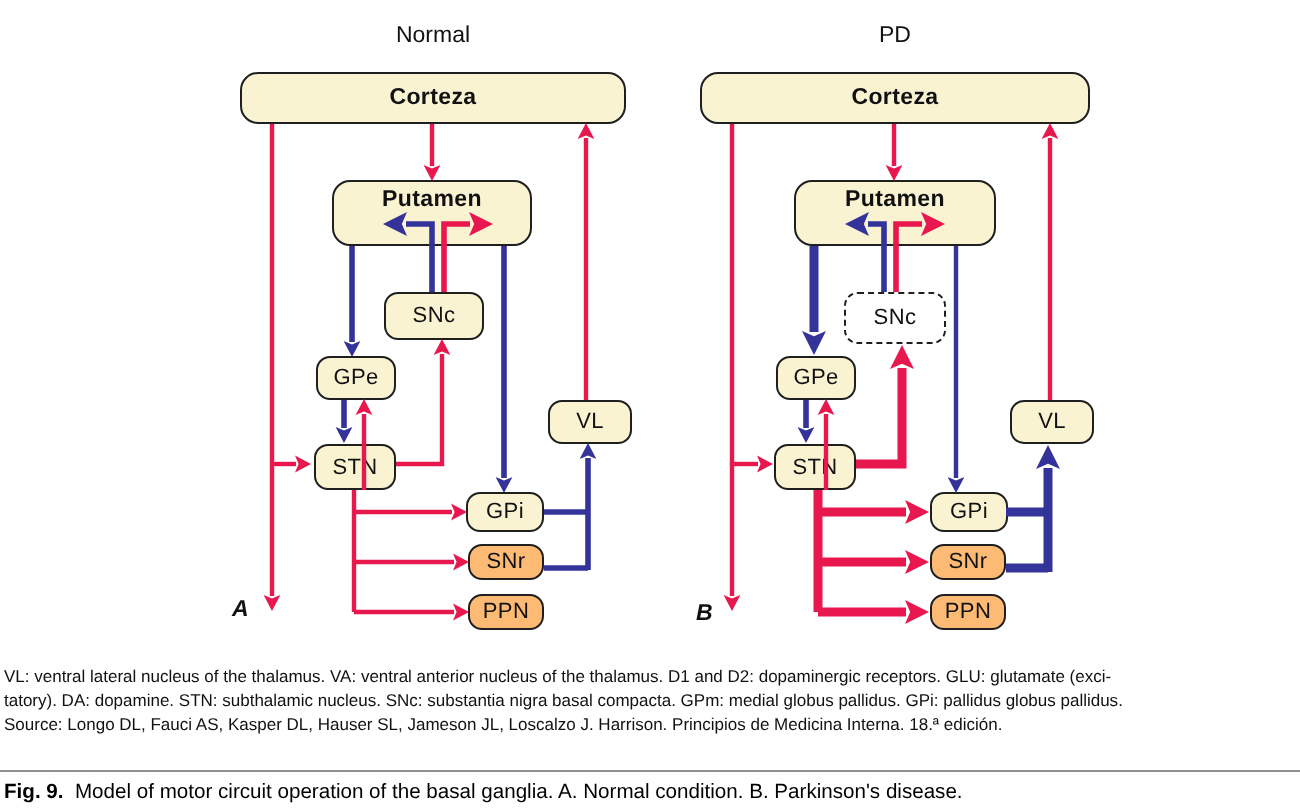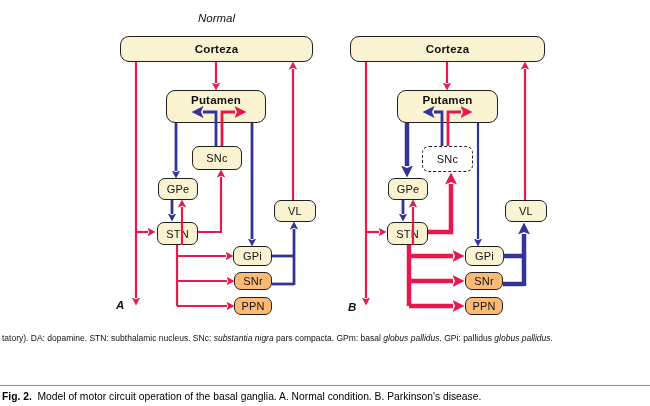--- a/index.html
+++ b/index.html
@@ -6,38 +6,39 @@
   #fig{position:relative;width:650px;height:406px;background:#fff;overflow:hidden;
        font-family:"Liberation Sans",sans-serif;}
   #wires{position:absolute;left:0;top:0;z-index:5;pointer-events:none;}
   .node{position:absolute;z-index:2;box-sizing:border-box;border:1.7px solid var(--node-border);
         background:var(--node-fill);border-radius:7px;display:flex;align-items:center;justify-content:center;
         font-size:11px;color:#111;letter-spacing:.2px;}
   .node.big{border-radius:9px;font-size:11.5px;font-weight:bold;}
   .node.white{background:#fdba74;}
   .node.degen{border-style:dashed;background:#fff;}
   .node.putamen{align-items:flex-start;padding-top:3px;}
-  .ptitle{position:absolute;top:12px;z-index:2;text-align:center;font-size:11.5px;color:#111;font-style:italic;}
+  .ptitle{position:absolute;top:12px;z-index:2;text-align:center;font-size:11.5px;color:#111;}
   .corner{position:absolute;z-index:2;font-size:11.5px;font-weight:700;font-style:italic;color:#111;}
   .ex{stroke:var(--excitatory);fill:none;}
   .in{stroke:var(--inhibitory);fill:none;}
   .w2{stroke-width:2.2px;} .w3{stroke-width:2.8px;} .w45{stroke-width:4.5px;}
   #legend{position:absolute;left:2px;top:333px;z-index:2;font-size:8.5px;line-height:11.9px;
           color:#111;white-space:nowrap;width:648px;overflow:hidden;}
-  #legend .it{font-style:italic;}
+  #legend .it{}
   #rule{position:absolute;left:0;top:385px;width:650px;height:1px;background:#8f8f8f;z-index:2;}
   #figcap{position:absolute;left:2px;top:391px;z-index:2;font-size:10.3px;color:#000;white-space:nowrap;}
   #figcap .b{font-weight:700;}
 </style>
 </head>
 <body>
 
 <div id="fig">
 
   <div class="ptitle" style="left:120px;width:193px">Normal</div>
+  <div class="ptitle" style="left:350px;width:195px">PD</div>
 
   <div class="node big" style="left:120px;top:36px;width:193px;height:26px">
       <span>Corteza</span>
     </div>
   <div class="node big putamen" style="left:166px;top:90px;width:100px;height:33px">
       <span>Putamen</span>
     </div>
   <div class="node" style="left:192px;top:146px;width:50px;height:24px">
       <span>SNc</span>
     </div>
@@ -139,20 +140,22 @@
     <path class="ex w45" d="M409,256 H453" marker-end="url(#mr-l)"></path>
     <path class="ex w45" d="M409,281 H453" marker-end="url(#mr-l)"></path>
     <path class="ex w45" d="M409,306 H453" marker-end="url(#mr-l)"></path>
     <path class="in w45" d="M503,256 H524"></path>
     <path class="in w45" d="M503,284 H524"></path>
     <path class="in w45" d="M524,286 V234" marker-end="url(#mb-l)"></path>
     <path class="ex w2" d="M525,200 V69" marker-end="url(#mr-s)"></path>
   </svg>
 
   <div id="legend">
-    <div><span>tatory). DA: dopamine. STN: subthalamic nucleus. SNc: </span><span class="it">substantia nigra</span><span> pars compacta. GPm: basal </span><span class="it">globus pallidus</span><span>. GPi: pallidus </span><span class="it">globus pallidus</span><span>.</span></div>
+    <div>VL: ventral lateral nucleus of the thalamus. VA: ventral anterior nucleus of the thalamus. D1 and D2: dopaminergic receptors. GLU: glutamate (exci-</div>
+    <div><span>tatory). DA: dopamine. STN: subthalamic nucleus. SNc: </span><span class="it">substantia nigra</span><span> basal compacta. GPm: medial </span><span class="it">globus pallidus</span><span>. GPi: pallidus </span><span class="it">globus pallidus</span><span>.</span></div>
+    <div>Source: Longo DL, Fauci AS, Kasper DL, Hauser SL, Jameson JL, Loscalzo J. Harrison. Principios de Medicina Interna. 18.ª edición.</div>
   </div>
 
   <div id="rule"></div>
 
-  <div id="figcap"><span class="b">Fig. 2.</span><span>&nbsp; Model of motor circuit operation of the basal ganglia. A. Normal condition. B. Parkinson's disease.</span></div>
+  <div id="figcap"><span class="b">Fig. 9.</span><span>&nbsp; Model of motor circuit operation of the basal ganglia. A. Normal condition. B. Parkinson's disease.</span></div>
 
 </div>
 
 </body></html>

